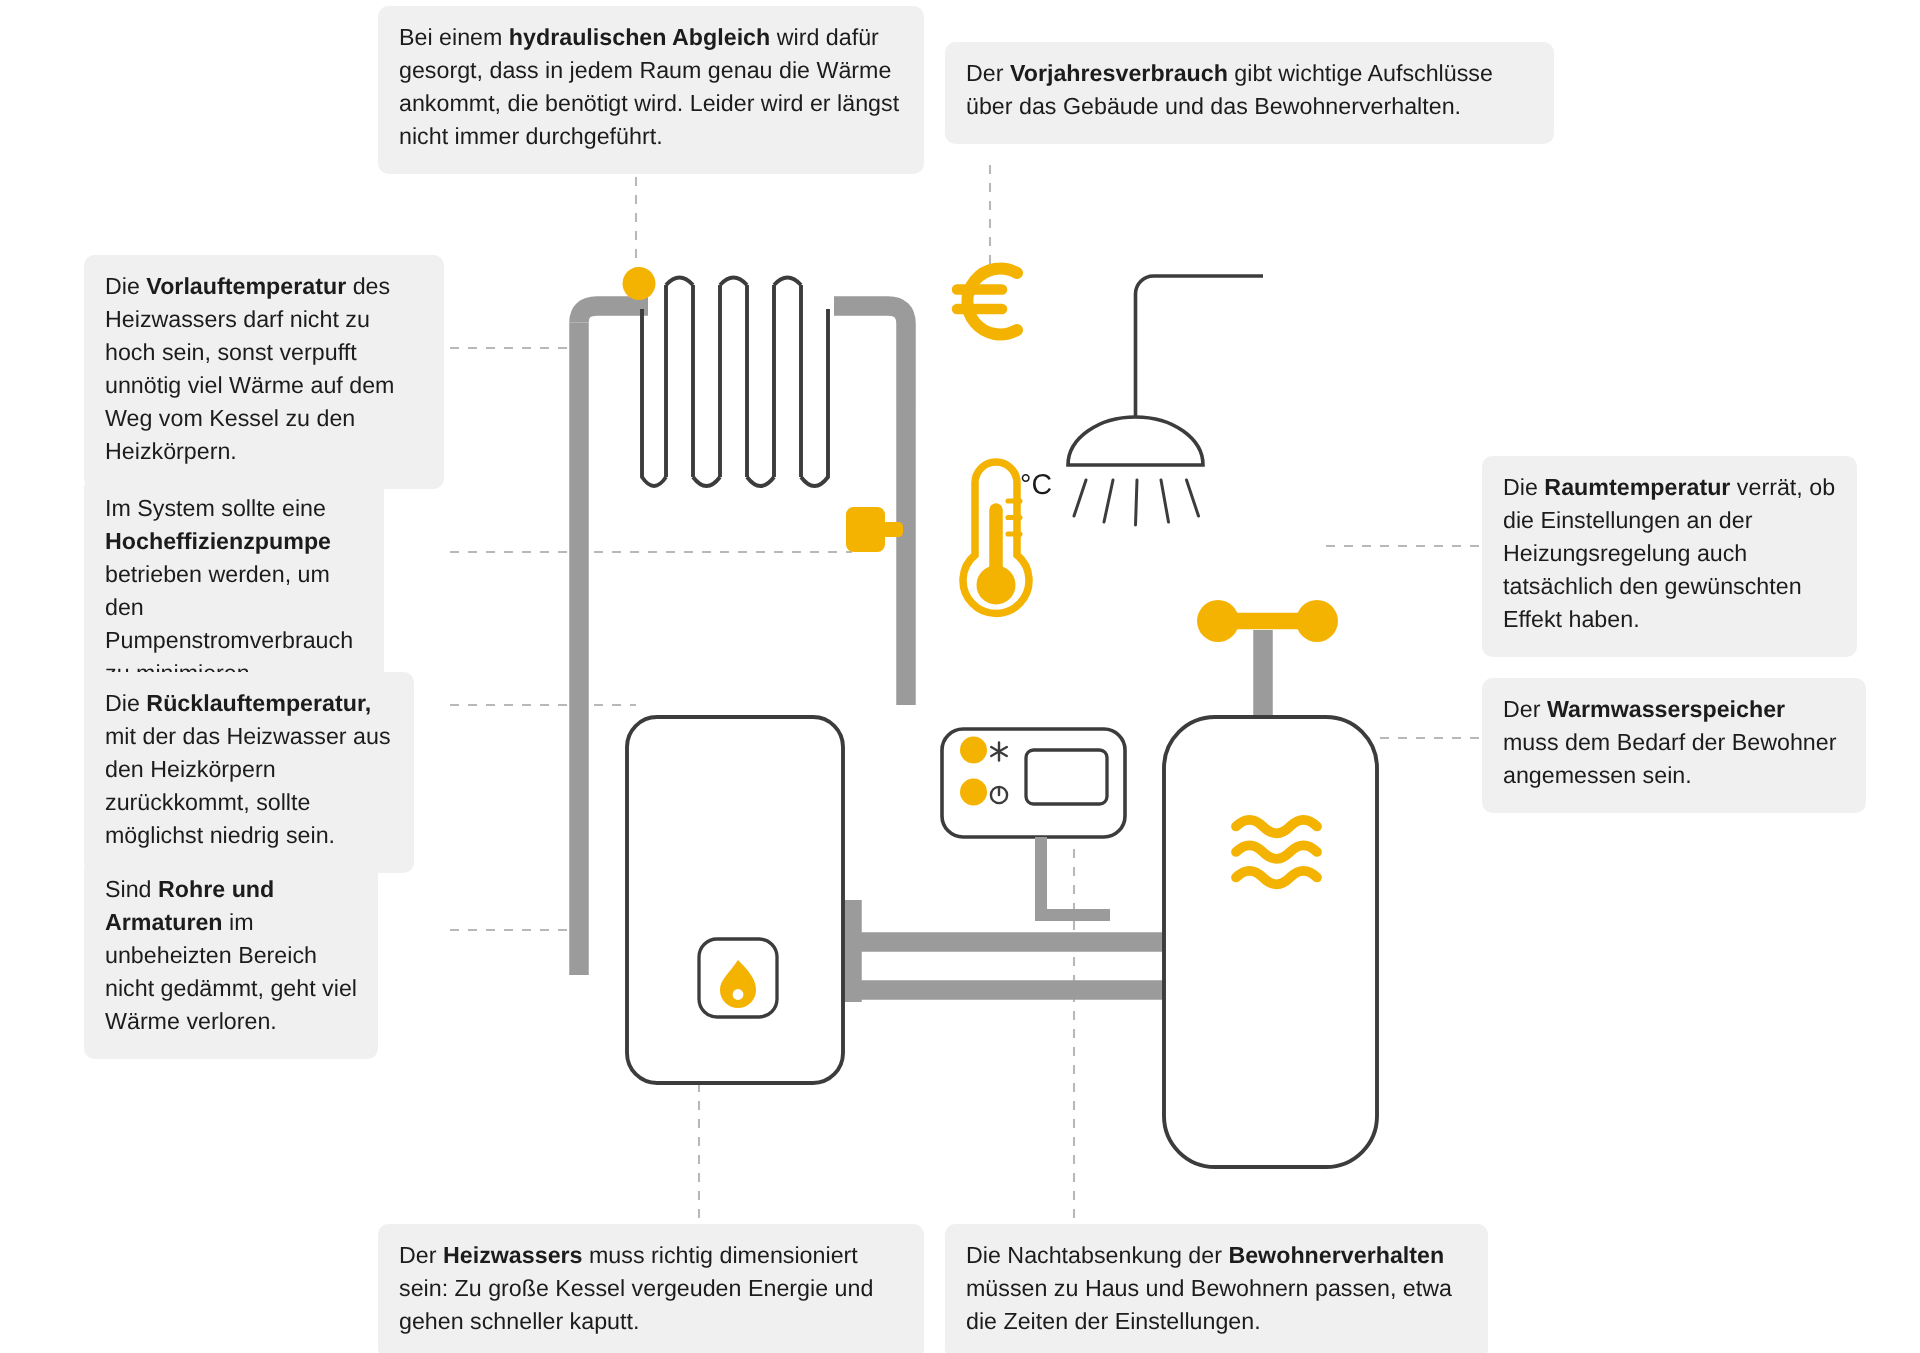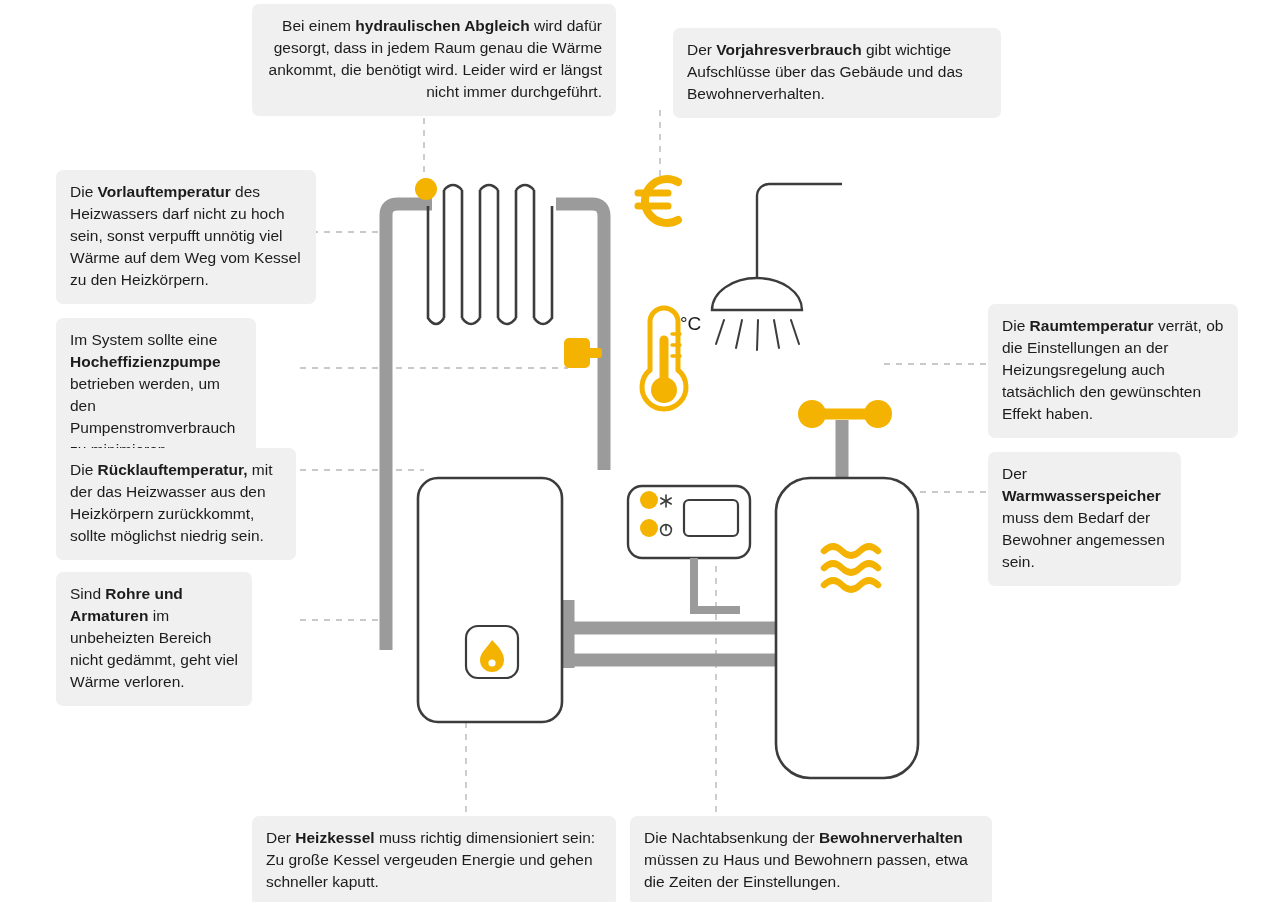--- a/index.html
+++ b/index.html
@@ -33,28 +33,28 @@
     padding: 11px 14px 13px 14px;
     font-size: 15.5px;
     line-height: 1.42;
     color: #1c1c1c;
     box-sizing: border-box;
   }
   .callout b {
     font-weight: bold;
   }
   
-  #c-hydraulik { left: 252px; top: 4px;  width: 364px; text-align: right; }
-  #c-vorjahr   { left: 630px; top: 28px; width: 328px; margin-left: 43px; }
-  #c-vorlauf   { left: 56px;  top: 170px; width: 260px; }
+  #c-hydraulik { left: 252px; top: 4px;  width: 364px; }
+  #c-vorjahr   { left: 630px; top: 28px; width: 406px; }
+  #c-vorlauf   { left: 56px;  top: 170px; width: 240px; }
   #c-pumpe     { left: 56px;  top: 318px; width: 200px; }
-  #c-ruecklauf { left: 56px;  top: 448px; width: 240px; }
+  #c-ruecklauf { left: 56px;  top: 448px; width: 220px; }
   #c-rohre     { left: 56px;  top: 572px; width: 196px; }
   #c-raumtemp  { left: 988px; top: 304px; width: 250px; }
-  #c-speicher  { left: 988px; top: 452px; width: 193px; }
+  #c-speicher  { left: 988px; top: 452px; width: 256px; }
   #c-kessel    { left: 252px; top: 816px; width: 364px; }
   #c-regelung  { left: 630px; top: 816px; width: 362px; }
   .deg-label {
     position: absolute;
     left: 680px;
     top: 313px;
     font-size: 19px;
     color: #1c1c1c;
   }
 </style>
@@ -190,16 +190,16 @@
   <div class="deg-label">°C</div>
 
   <div class="callout" id="c-hydraulik"><span>Bei einem </span><b>hydraulischen Abgleich</b><span> wird dafür gesorgt, dass in jedem Raum genau die Wärme ankommt, die benötigt wird. Leider wird er längst nicht immer durchgeführt.</span></div>
   <div class="callout" id="c-vorjahr"><span>Der </span><b>Vorjahresverbrauch</b><span> gibt wichtige Aufschlüsse über das Gebäude und das Bewohnerverhalten.</span></div>
   <div class="callout" id="c-vorlauf"><span>Die </span><b>Vorlauftemperatur</b><span> des Heizwassers darf nicht zu hoch sein, sonst verpufft unnötig viel Wärme auf dem Weg vom Kessel zu den Heizkörpern.</span></div>
   <div class="callout" id="c-pumpe"><span>Im System sollte eine </span><b>Hocheffizienzpumpe</b><span> betrieben werden, um den Pumpenstromverbrauch zu minimieren.</span></div>
   <div class="callout" id="c-ruecklauf"><span>Die </span><b>Rücklauftemperatur,</b><span> mit der das Heizwasser aus den Heizkörpern zurückkommt, sollte möglichst niedrig sein.</span></div>
   <div class="callout" id="c-rohre"><span>Sind </span><b>Rohre und Armaturen</b><span> im unbeheizten Bereich nicht gedämmt, geht viel Wärme verloren.</span></div>
   <div class="callout" id="c-raumtemp"><span>Die </span><b>Raumtemperatur</b><span> verrät, ob die Einstellungen an der Heizungsregelung auch tatsächlich den gewünschten Effekt haben.</span></div>
   <div class="callout" id="c-speicher"><span>Der </span><b>Warmwasserspeicher</b><span> muss dem Bedarf der Bewohner angemessen sein.</span></div>
-  <div class="callout" id="c-kessel"><span>Der </span><b>Heizkessel</b><span> muss richtig dimensioniert sein: Zu große Kessel vergeuden Energie und gehen schneller kaputt.</span></div>
+  <div class="callout" id="c-kessel"><span>Der </span><b>Heizwassers</b><span> muss richtig dimensioniert sein: Zu große Kessel vergeuden Energie und gehen schneller kaputt.</span></div>
   <div class="callout" id="c-regelung"><span>Die Nachtabsenkung der </span><b>Bewohnerverhalten</b><span> müssen zu Haus und Bewohnern passen, etwa die Zeiten der Einstellungen.</span></div>
 
 </div>
 
 </body></html>

